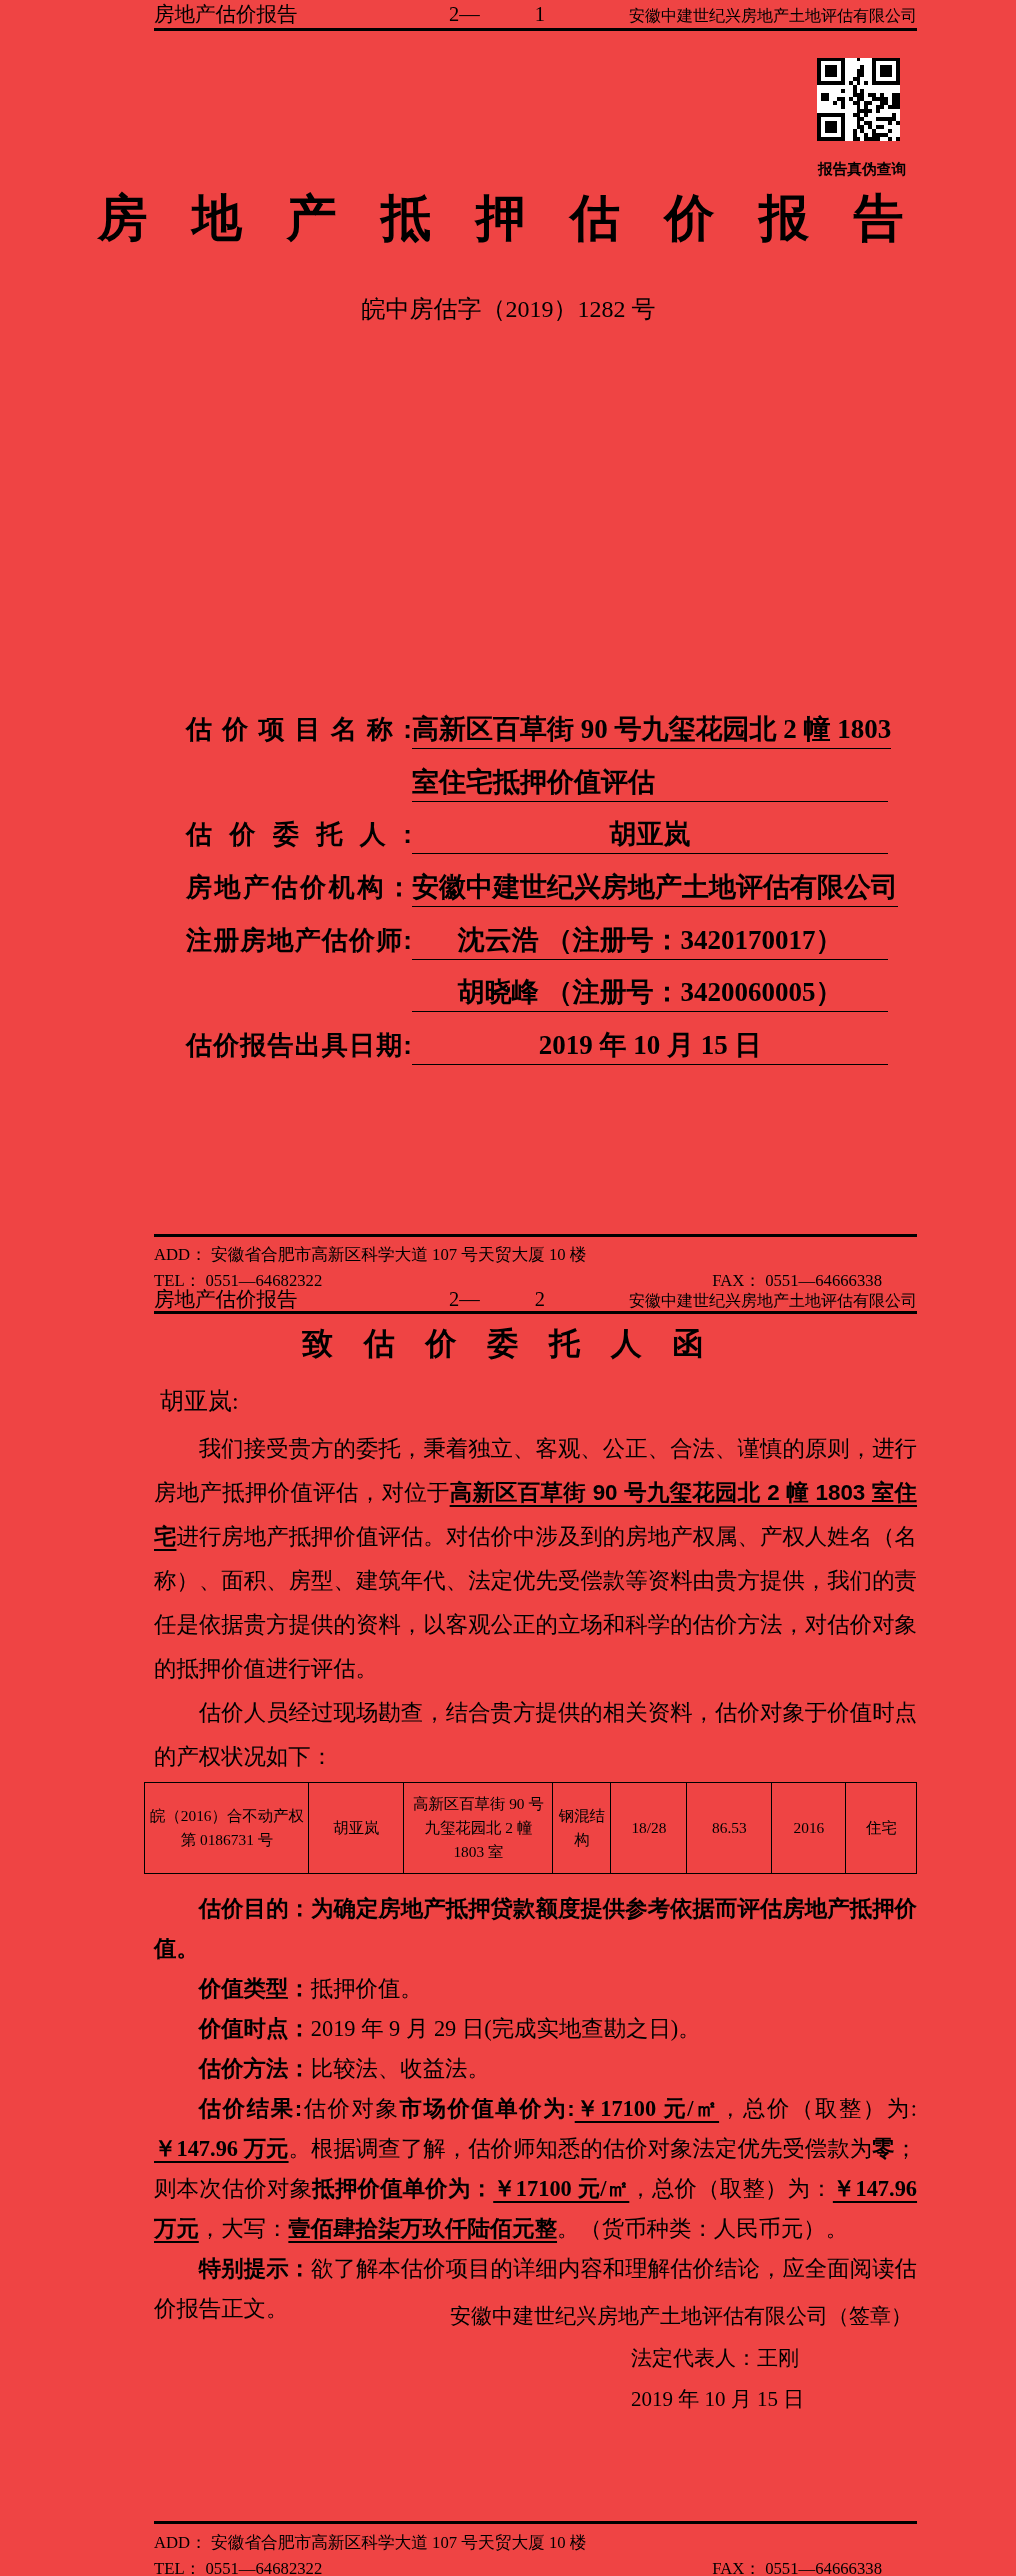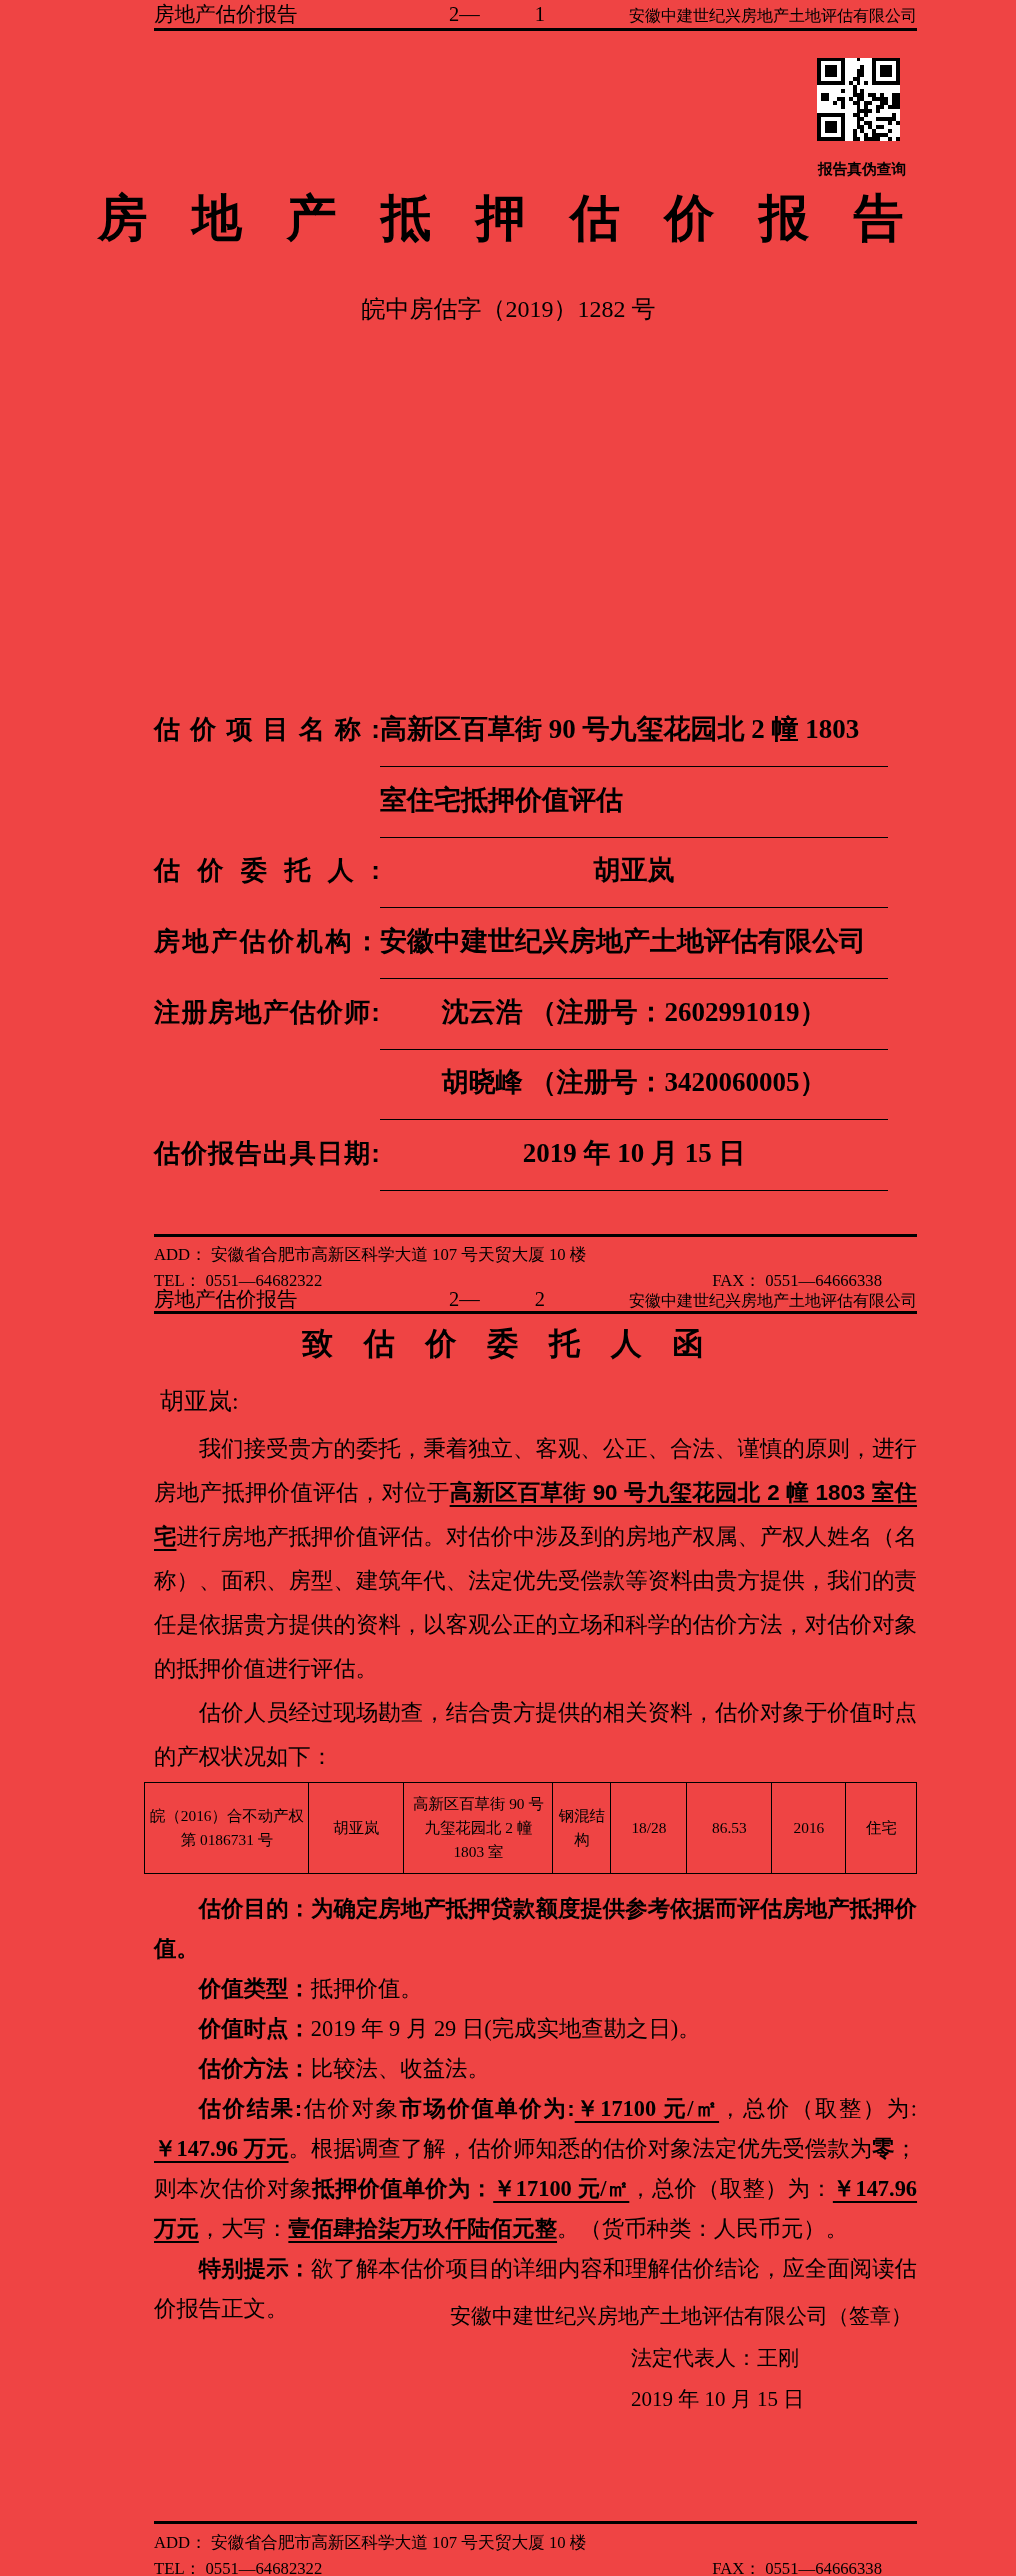--- a/index.html
+++ b/index.html
@@ -23,22 +23,22 @@
   .qr-cap{position:absolute;left:814px;top:160px;width:96px;text-align:center;
     font-family:"Liberation Sans","DejaVu Sans",sans-serif;font-weight:bold;font-size:14.7px;}
   
   .title{position:absolute;left:0;top:185px;width:100%;margin:0;text-align:center;
     font-size:50px;font-weight:800;letter-spacing:16px;white-space:nowrap;}
   .docnum{position:absolute;left:0;top:293px;width:100%;text-align:center;font-size:24px;font-weight:normal;}
   
   .fields{position:absolute;left:154px;top:711px;width:734px;}
   .frow{display:flex;align-items:baseline;margin-bottom:14.7px;}
   .flabel{width:226px;flex:none;font-family:"Liberation Sans","DejaVu Sans",sans-serif;
-    font-weight:bold;font-size:26px;text-align:justify;text-align-last:justify;}
-  .fvalue{flex:1;border-bottom:1.9px solid #000;padding-bottom:19px;font-weight:bold;font-size:27px;white-space:nowrap;}
+    font-weight:bold;font-size:26px;text-align:justify;text-align-last:justify;margin-left:32px;}
+  .fvalue{flex:1;border-bottom:1.9px solid #000;padding-bottom:1px;font-weight:bold;font-size:27px;white-space:nowrap;}
   .v-left{text-align:left;}
   .v-center{text-align:center;}
   
   .pfoot{position:absolute;left:154px;width:763px;font-size:16.7px;line-height:26px;}
   .tf{display:flex;justify-content:space-between;padding-right:35px;}
   
   .letter-title{position:absolute;left:0;top:1323px;width:100%;margin:0;text-align:center;
     font-size:31px;font-weight:bold;letter-spacing:11.5px;white-space:nowrap;}
   .p2-body{position:absolute;left:154px;top:1384px;width:763px;font-size:22.4px;}
   .salutation{font-size:24px;line-height:35px;margin-bottom:7.7px;margin-left:6px;}
@@ -206,21 +206,21 @@
     <div class="frow">
       <span class="flabel">估 价 委 托 人 :</span>
       <span class="fvalue v-center">胡亚岚</span>
     </div>
     <div class="frow">
       <span class="flabel">房地产估价机构：</span>
       <span class="fvalue v-left">安徽中建世纪兴房地产土地评估有限公司</span>
     </div>
     <div class="frow">
       <span class="flabel">注册房地产估价师:</span>
-      <span class="fvalue v-center">沈云浩 （注册号：2602991019）</span>
+      <span class="fvalue v-center">沈云浩 （注册号：3420170017）</span>
     </div>
     <div class="frow">
       <span class="flabel"></span>
       <span class="fvalue v-center">胡晓峰 （注册号：3420060005）</span>
     </div>
     <div class="frow">
       <span class="flabel">估价报告出具日期:</span>
       <span class="fvalue v-center">2019 年 10 月 15 日</span>
     </div>
   </section>

